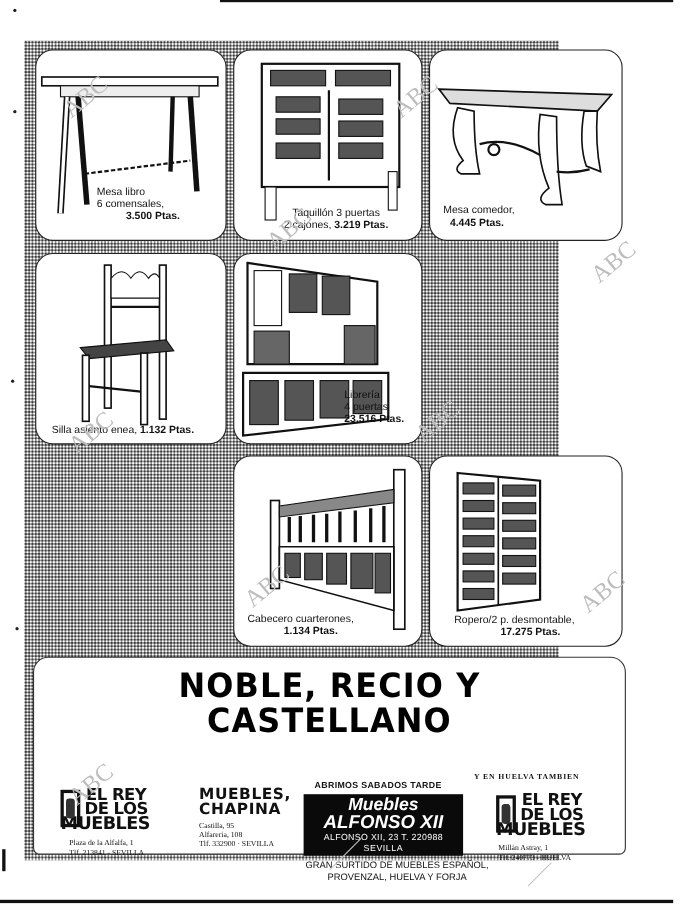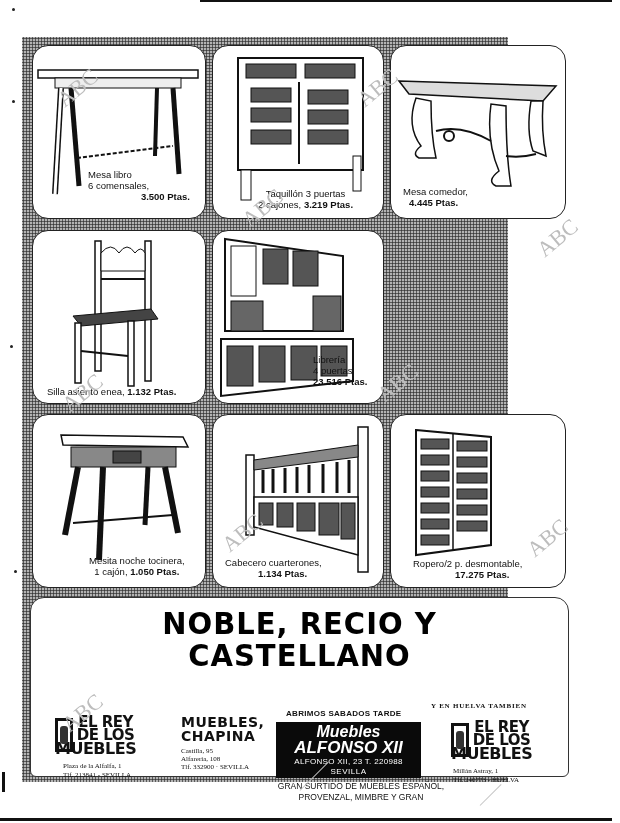--- a/index.html
+++ b/index.html
@@ -93,21 +93,21 @@
       <line x1="28" y1="42" x2="22" y2="148" stroke="#111" stroke-width="6"></line>
       <line x1="28" y1="42" x2="22" y2="148" stroke="#fff" stroke-width="3"></line>
       <line x1="38" y1="42" x2="46" y2="140" stroke="#111" stroke-width="5"></line>
       <line x1="140" y1="42" x2="146" y2="128" stroke="#111" stroke-width="5"></line>
       <line x1="124" y1="42" x2="122" y2="110" stroke="#111" stroke-width="4"></line>
       <line x1="44" y1="112" x2="140" y2="100" stroke="#111" stroke-width="2" stroke-dasharray="4 2"></line>
     </svg>
     <div class="caption" style="left:55px;top:123px;width:110px">
       <div>Mesa libro</div>
       <div>6 comensales,</div>
-      <div class="price" style="text-align:right;padding-right:8px">3.500 Ptas.</div>
+      <div class="price" style="text-align:center;padding-right:8px">3.500 Ptas.</div>
     </div>
   </div>
 
   <div class="cell" style="left:190px;top:8px;width:170px;height:172px">
     <svg width="170" height="172">
       <rect x="25" y="12" width="125" height="112" fill="#fff" stroke="#111" stroke-width="2"></rect>
       <g fill="#555" stroke="#111">
         <rect x="33" y="18" width="50" height="14"></rect>
           <rect x="92" y="18" width="50" height="14"></rect>
         <rect x="38" y="42" width="40" height="14"></rect>
@@ -177,36 +177,20 @@
       </g>
     </svg>
     <div class="caption" style="left:100px;top:123px;width:65px;text-align:left">
       <div>Librería</div>
       <div>4 puertas</div>
       <div class="price">23.516 Ptas.</div>
     </div>
   </div>
 
 
-  <div class="cell" style="left:10px;top:377px;width:172px;height:172px">
-    <svg width="172" height="172">
-      <polygon points="28,20 150,22 155,32 30,30" fill="#fff" stroke="#111" stroke-width="1.5"></polygon>
-      <rect x="38" y="32" width="105" height="20" fill="#888" stroke="#111"></rect>
-      <rect x="80" y="36" width="28" height="12" fill="#444" stroke="#111"></rect>
-      <line x1="45" y1="52" x2="32" y2="120" stroke="#111" stroke-width="6"></line>
-      <line x1="70" y1="52" x2="66" y2="145" stroke="#111" stroke-width="6"></line>
-      <line x1="115" y1="52" x2="112" y2="110" stroke="#111" stroke-width="5"></line>
-      <line x1="132" y1="52" x2="145" y2="118" stroke="#111" stroke-width="6"></line>
-      <line x1="40" y1="108" x2="140" y2="100" stroke="#111" stroke-width="2"></line>
-    </svg>
-    <div class="caption" style="left:56px;top:140px;text-align:center">
-      <div>Mesita noche tocinera,</div>
-      <div><span>1 cajón,</span> <span class="price">1.050 Ptas.</span></div>
-    </div>
-  </div>
 
   <div class="cell" style="left:190px;top:377px;width:170px;height:172px">
     <svg width="170" height="172">
       <rect x="145" y="12" width="10" height="145" fill="#fff" stroke="#111" stroke-width="1.5"></rect>
       <rect x="33" y="40" width="8" height="80" fill="#fff" stroke="#111" stroke-width="1.5"></rect>
       <polygon points="41,45 145,30 145,42 41,55" fill="#888" stroke="#111"></polygon>
       <g stroke="#111" stroke-width="3">
         <line x1="50" y1="55" x2="50" y2="78"></line>
           <line x1="60" y1="54" x2="60" y2="78"></line>
         <line x1="72" y1="53" x2="72" y2="78"></line>
@@ -301,21 +285,21 @@
         <span class="big">MUEBLES</span>
       </div>
       <div class="addr" style="left:2px;top:44px;width:110px">
         <div>Millán Astray, 1</div>
         <div>Tlf. 240773 - HUELVA</div>
       </div>
     </div>
 
     <div class="gran">
       <div>GRAN SURTIDO DE MUEBLES ESPAÑOL,</div>
-      <div>PROVENZAL, MIMBRE Y GRAN</div>
+      <div>PROVENZAL, HUELVA Y FORJA</div>
     </div>
   </div>
 </div>
 
 <div class="abc" style="left:55px;top:75px">ABC</div>
 <div class="abc" style="left:355px;top:75px">ABC</div>
 <div class="abc" style="left:240px;top:195px">ABC</div>
 <div class="abc" style="left:535px;top:225px">ABC</div>
 <div class="abc" style="left:60px;top:380px">ABC</div>
 <div class="abc" style="left:375px;top:370px">ABC</div>

